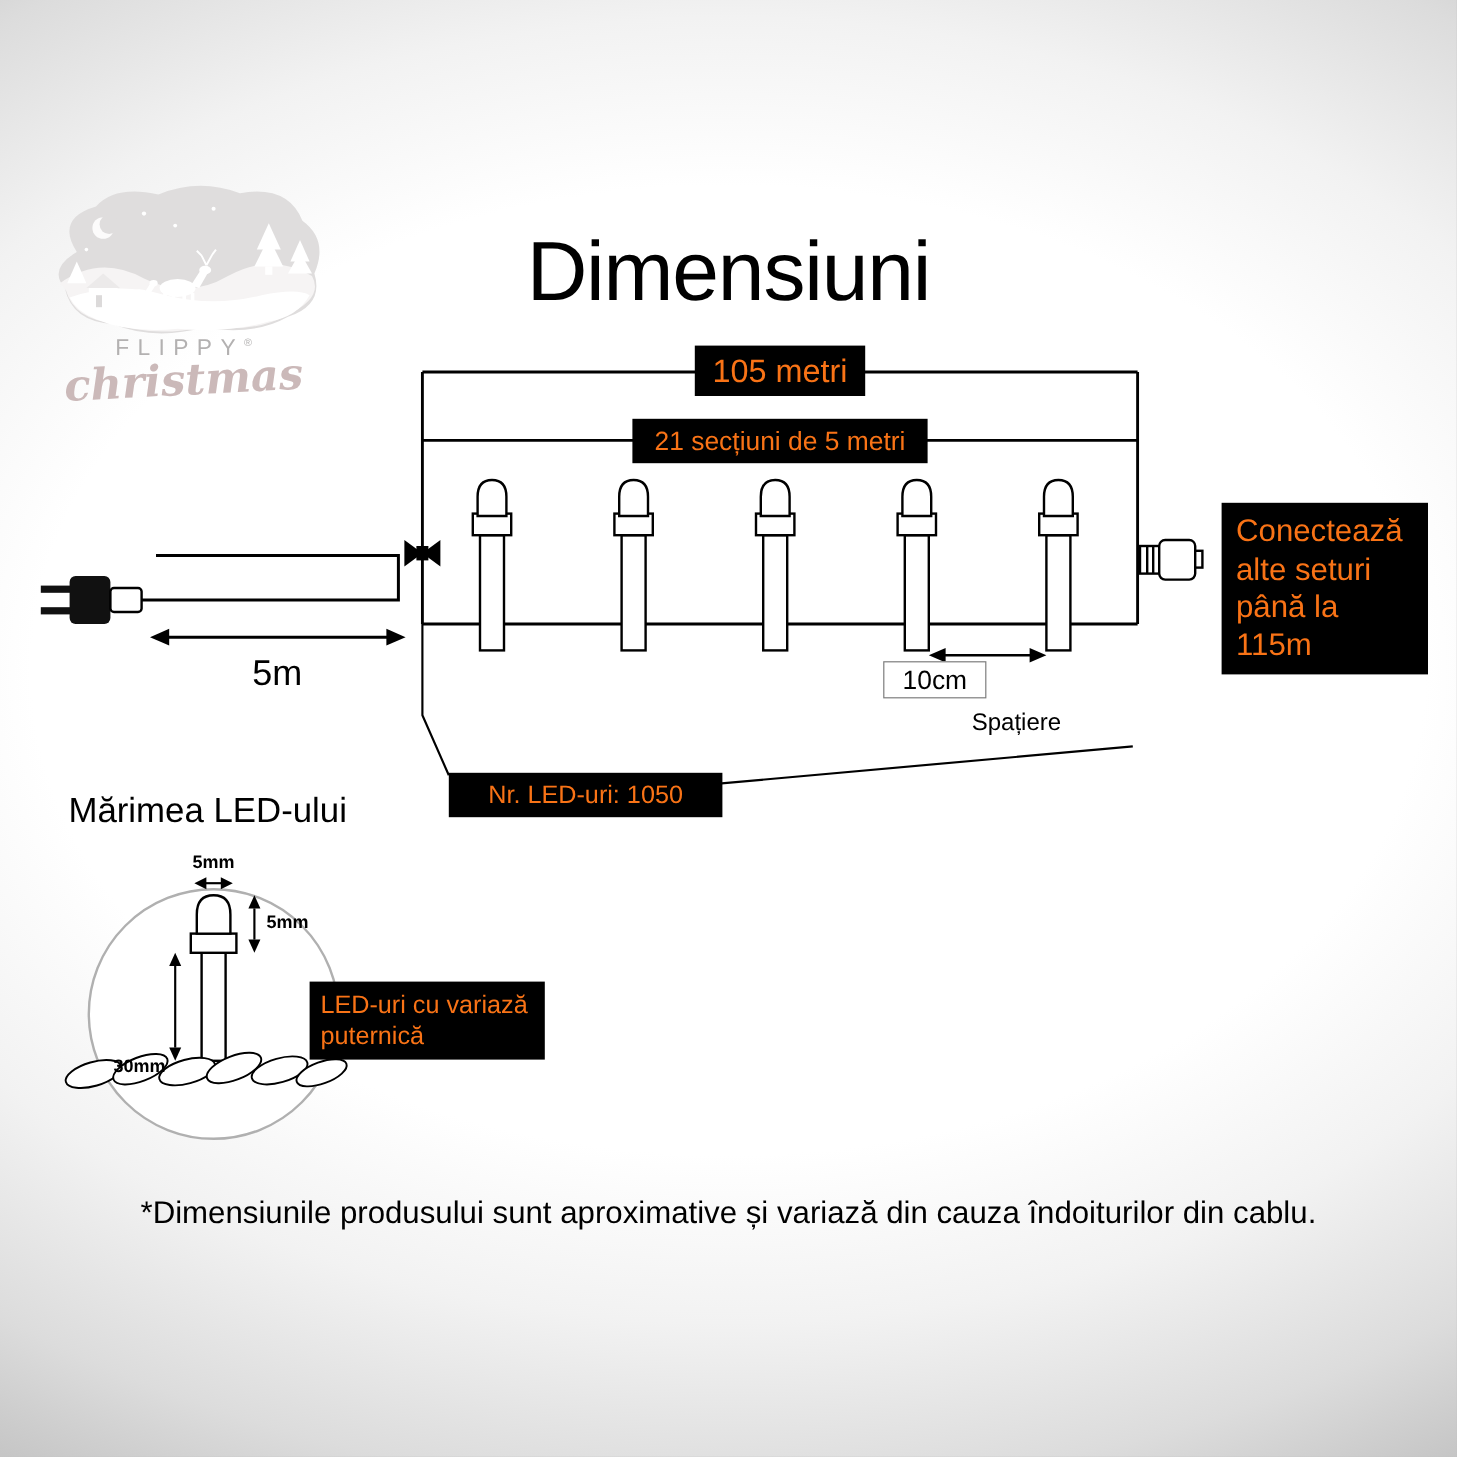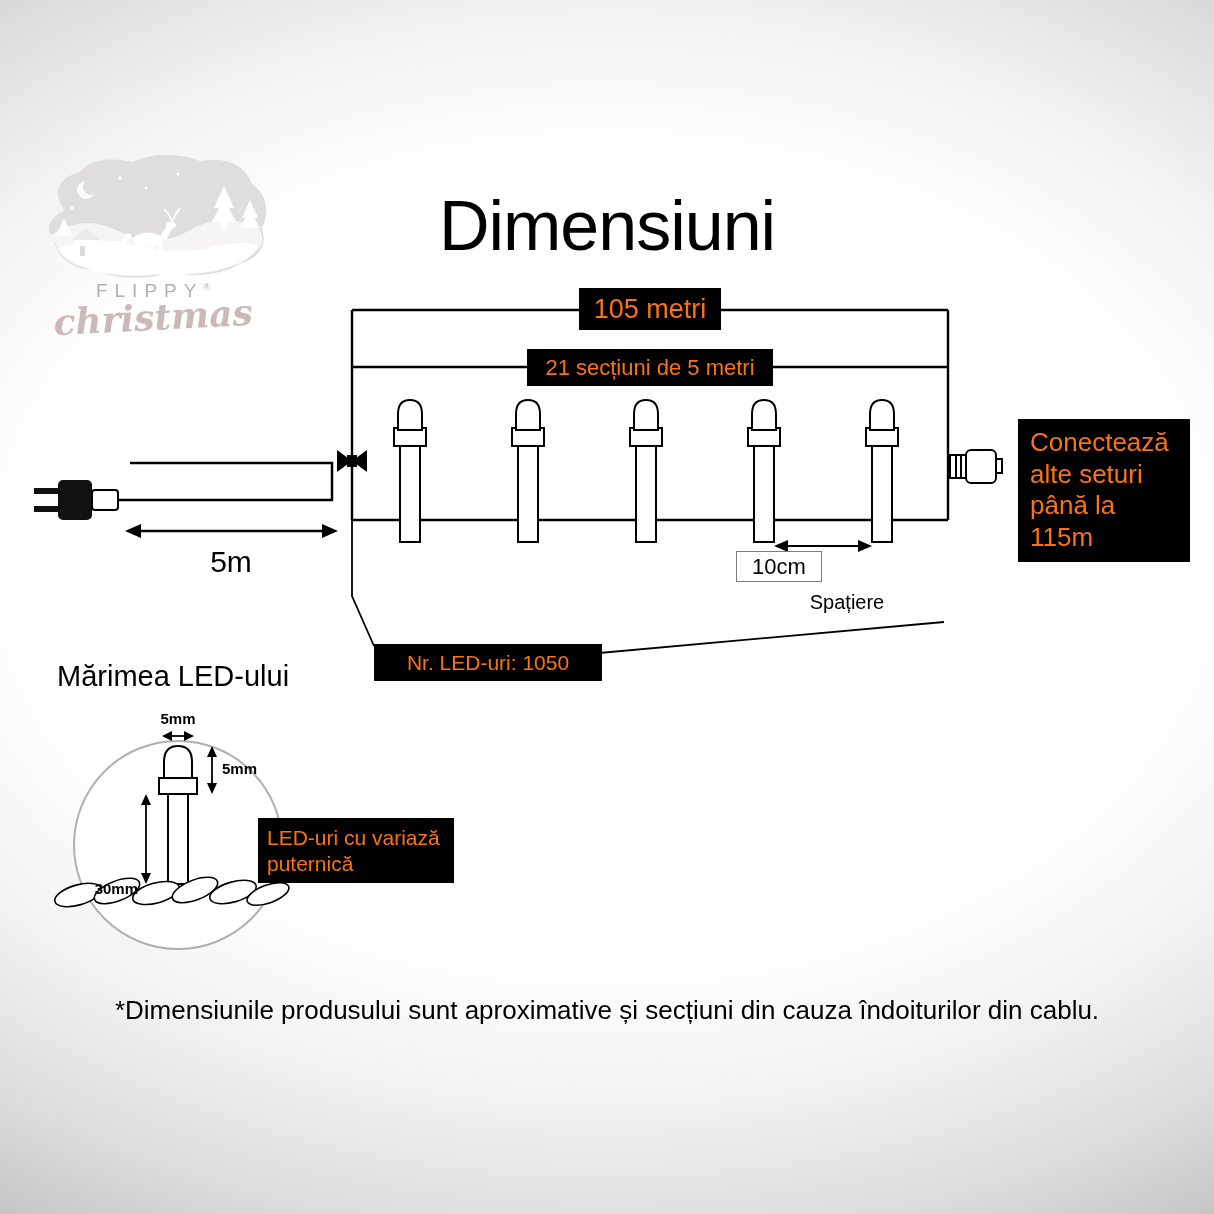--- a/index.html
+++ b/index.html
@@ -212,15 +212,15 @@
 
   <div class="txt smalldim" style="left:222px;top:760px;">5mm</div>
 
   <div class="txt smalldim" style="left:88px;top:832px;width:50px;text-align:right;margin-top:48px;">30mm</div>
 
   <div class="blackbox multiline" style="left:258px;top:818px;width:196px;padding:7px 9px;font-size:21px;">
     <span>LED-uri cu variază</span>
     <span>puternică</span>
   </div>
 
-  <div id="footnote" class="txt">*Dimensiunile produsului sunt aproximative și secțiuni din cauza îndoiturilor din cablu.</div>
+  <div id="footnote" class="txt">*Dimensiunile produsului sunt aproximative și variază din cauza îndoiturilor din cablu.</div>
 
 </div>
 
 </body></html>

